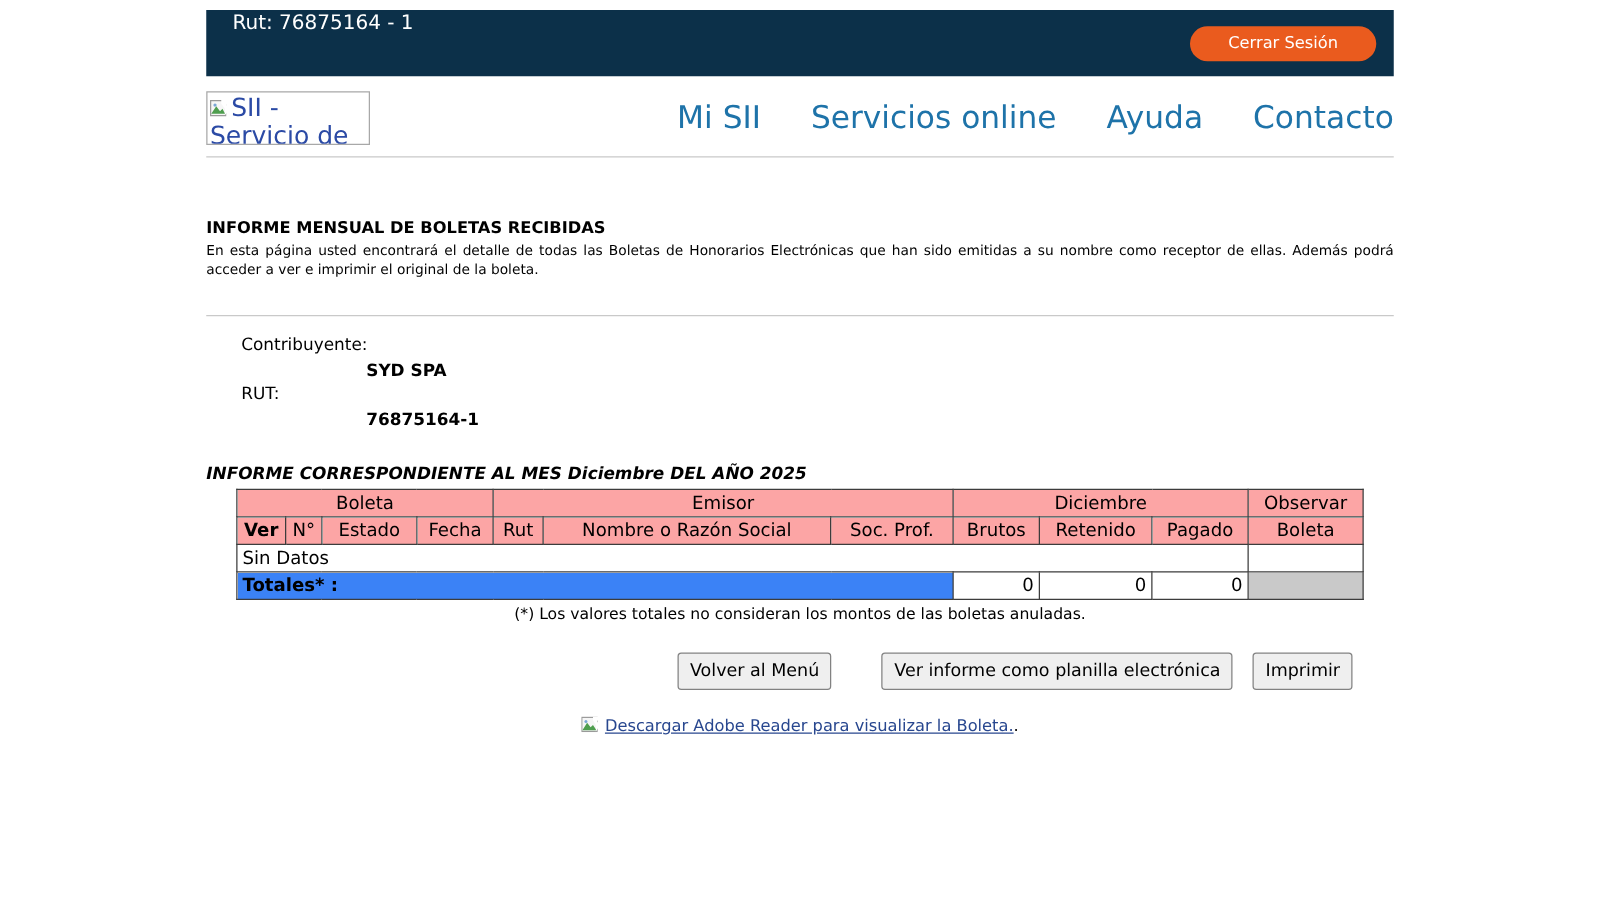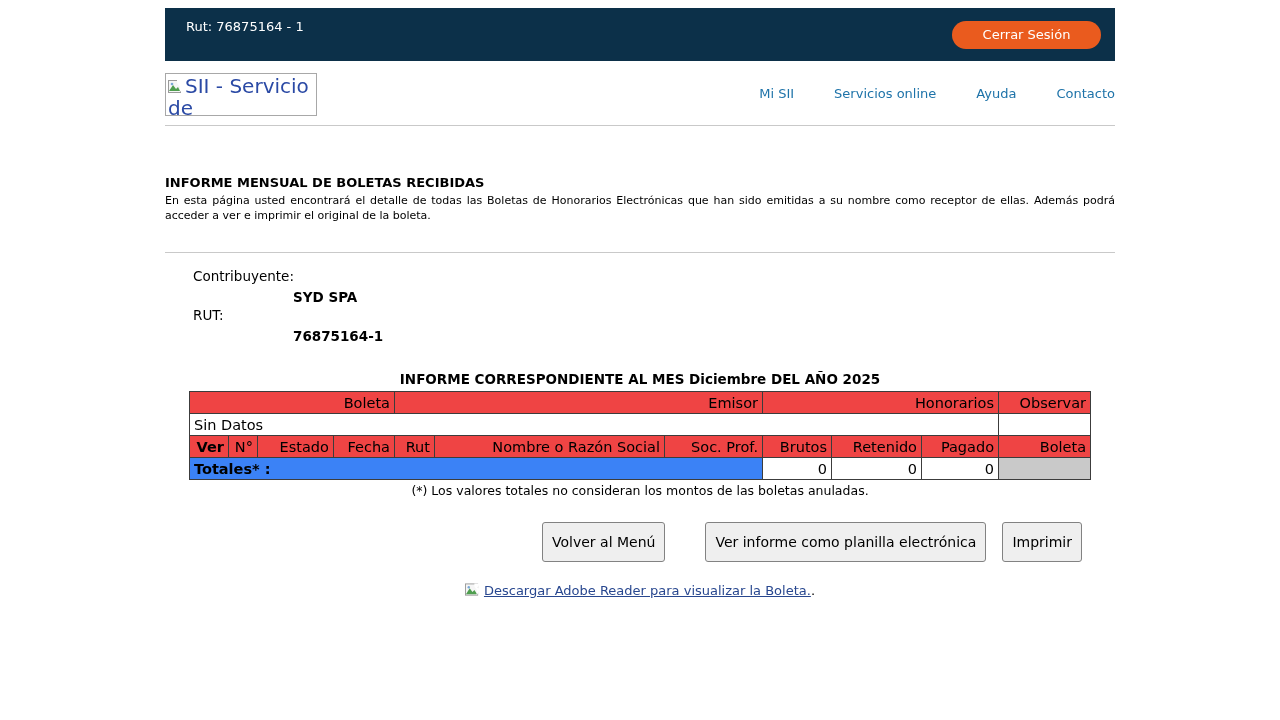--- a/index.html
+++ b/index.html
@@ -10,83 +10,84 @@
     color: #000;
   }
   .container { width: 950px; margin: 0 auto; padding-top: 8px; }
 
   
   .topbar {
     height: 53px; background: #0c3049; color: #fff;
     display: flex; justify-content: space-between;
     padding: 0 14px 0 21px;
   }
-  .topbar .rut { font-size: 13px; margin-top: 11px; }
+  .topbar .rut { font-size: 16px; }
   .logout-btn {
     align-self: center;
     background: #ea5b1e; color: #ffffff; border: none;
     border-radius: 14px; height: 28px; width: 149px;
     font-size: 13px; font-family: inherit; cursor: pointer;
   }
 
   
   .header {
     height: 64px; display: flex; align-items: center;
     justify-content: space-between;
   }
   .logo-box {
-    width: 152px; height: 43px; margin-top: 3px;
+    width: 131px; height: 43px; margin-top: 3px;
     border: 1px solid #a8a8a8; overflow: hidden;
     font-size: 20px; line-height: 22px; color: #2b4aa5;
     padding: 1px 2px; cursor: pointer;
   }
   .logo-box svg { vertical-align: -2px; margin-right: 1px; }
   .nav { display: flex; gap: 40px; }
   .nav a {
-    color: #1e73a9; text-decoration: none; font-size: 13px; cursor: pointer;
+    color: #1e73a9; text-decoration: none; font-size: 25px; cursor: pointer;
   }
   hr.rule { border: none; border-top: 1px solid #c9c9c9; margin: 0; }
 
   
   .page-title { font-size: 13px; font-weight: bold; margin: 49px 0 4px 0; }
   .desc {
     font-size: 11px; line-height: 14.5px; text-align: justify;
     margin: 0 0 29px 0;
   }
   .taxpayer { margin: 14px 0 0 28px; font-size: 13.5px; }
   .taxpayer .row { display: flex; line-height: 18px; }
   .taxpayer .lbl { width: 100px; }
   .taxpayer .val { font-weight: bold; margin-top: 21px; }
 
   .caption {
-    text-align: center; font-weight: bold; font-size: 13.5px;
+    text-align: left; font-weight: bold; font-size: 13.5px;
     margin: 26px 0 4px 0;
+    font-style: italic;
   }
   table.report {
     border-collapse: collapse; margin: 0 auto; table-layout: fixed;
     width: 901px; font-size: 14.5px;
   }
   table.report th, table.report td {
     border: 1px solid #3c3c3c; padding: 0 4px; height: 22px;
     overflow: hidden; white-space: nowrap;
   }
-  table.report th { background: #ef4444; font-weight: normal; text-align: right; }
+  table.report th { background: #fca5a5; font-weight: normal; text-align: center; }
   table.report th.bold { font-weight: bold; }
   td.num { text-align: right; background: #fff; }
   td.totlabel { background: #3b82f6; font-weight: bold; margin-left: 42px; }
   td.grayfill { background: #c9c9c9; }
   .footnote { text-align: center; font-size: 12.5px; margin-top: 3px; }
 
   .actions {
     display: flex; justify-content: flex-end; margin: 24px 33px 0 0;
   }
   .btn {
     font-family: inherit; font-size: 14px; color: #000;
     background: #efefef; border: 1px solid #828282; border-radius: 3px;
-    height: 40px; padding: 0 9px; cursor: pointer;
+    height: 30px; padding: 0 9px; cursor: pointer;
   }
   .btn + .btn { margin-left: 40px; }
   .btn.last { margin-left: 16px; }
 
   .adobe { text-align: center; margin-top: 20px; font-size: 13px; }
   .adobe svg { vertical-align: -3px; margin-right: 4px; }
   .adobe a { color: #28478f; text-decoration: underline; cursor: pointer; margin-top: 44px; }
 </style>
 </head>
 <body>
@@ -144,41 +145,41 @@
         <col style="width:98px">
       <col style="width:69px">
         <col style="width:90px">
         <col style="width:77px">
       <col style="width:92px">
     </colgroup>
     <tbody>
         <tr>
       <th colspan="4">Boleta</th>
       <th colspan="3">Emisor</th>
-      <th colspan="3">Honorarios</th>
+      <th colspan="3">Diciembre</th>
       <th>Observar</th>
-    </tr>
-    <tr>
-      <td colspan="10">Sin Datos</td>
-      <td></td>
     </tr>
     <tr>
       <th class="bold">Ver</th>
       <th>N°</th>
       <th>Estado</th>
       <th>Fecha</th>
       <th>Rut</th>
       <th>Nombre o Razón Social</th>
       <th>Soc. Prof.</th>
       <th>Brutos</th>
       <th>Retenido</th>
       <th>Pagado</th>
       <th>Boleta</th>
     </tr>
     <tr>
+      <td colspan="10">Sin Datos</td>
+      <td></td>
+    </tr>
+    <tr>
       <td colspan="7" class="totlabel">Totales* :</td>
       <td class="num">0</td>
       <td class="num">0</td>
       <td class="num">0</td>
       <td class="grayfill"></td>
     </tr>
   </tbody>
     </table>
 
   <div class="footnote">(*) Los valores totales no consideran los montos de las boletas anuladas.</div>

